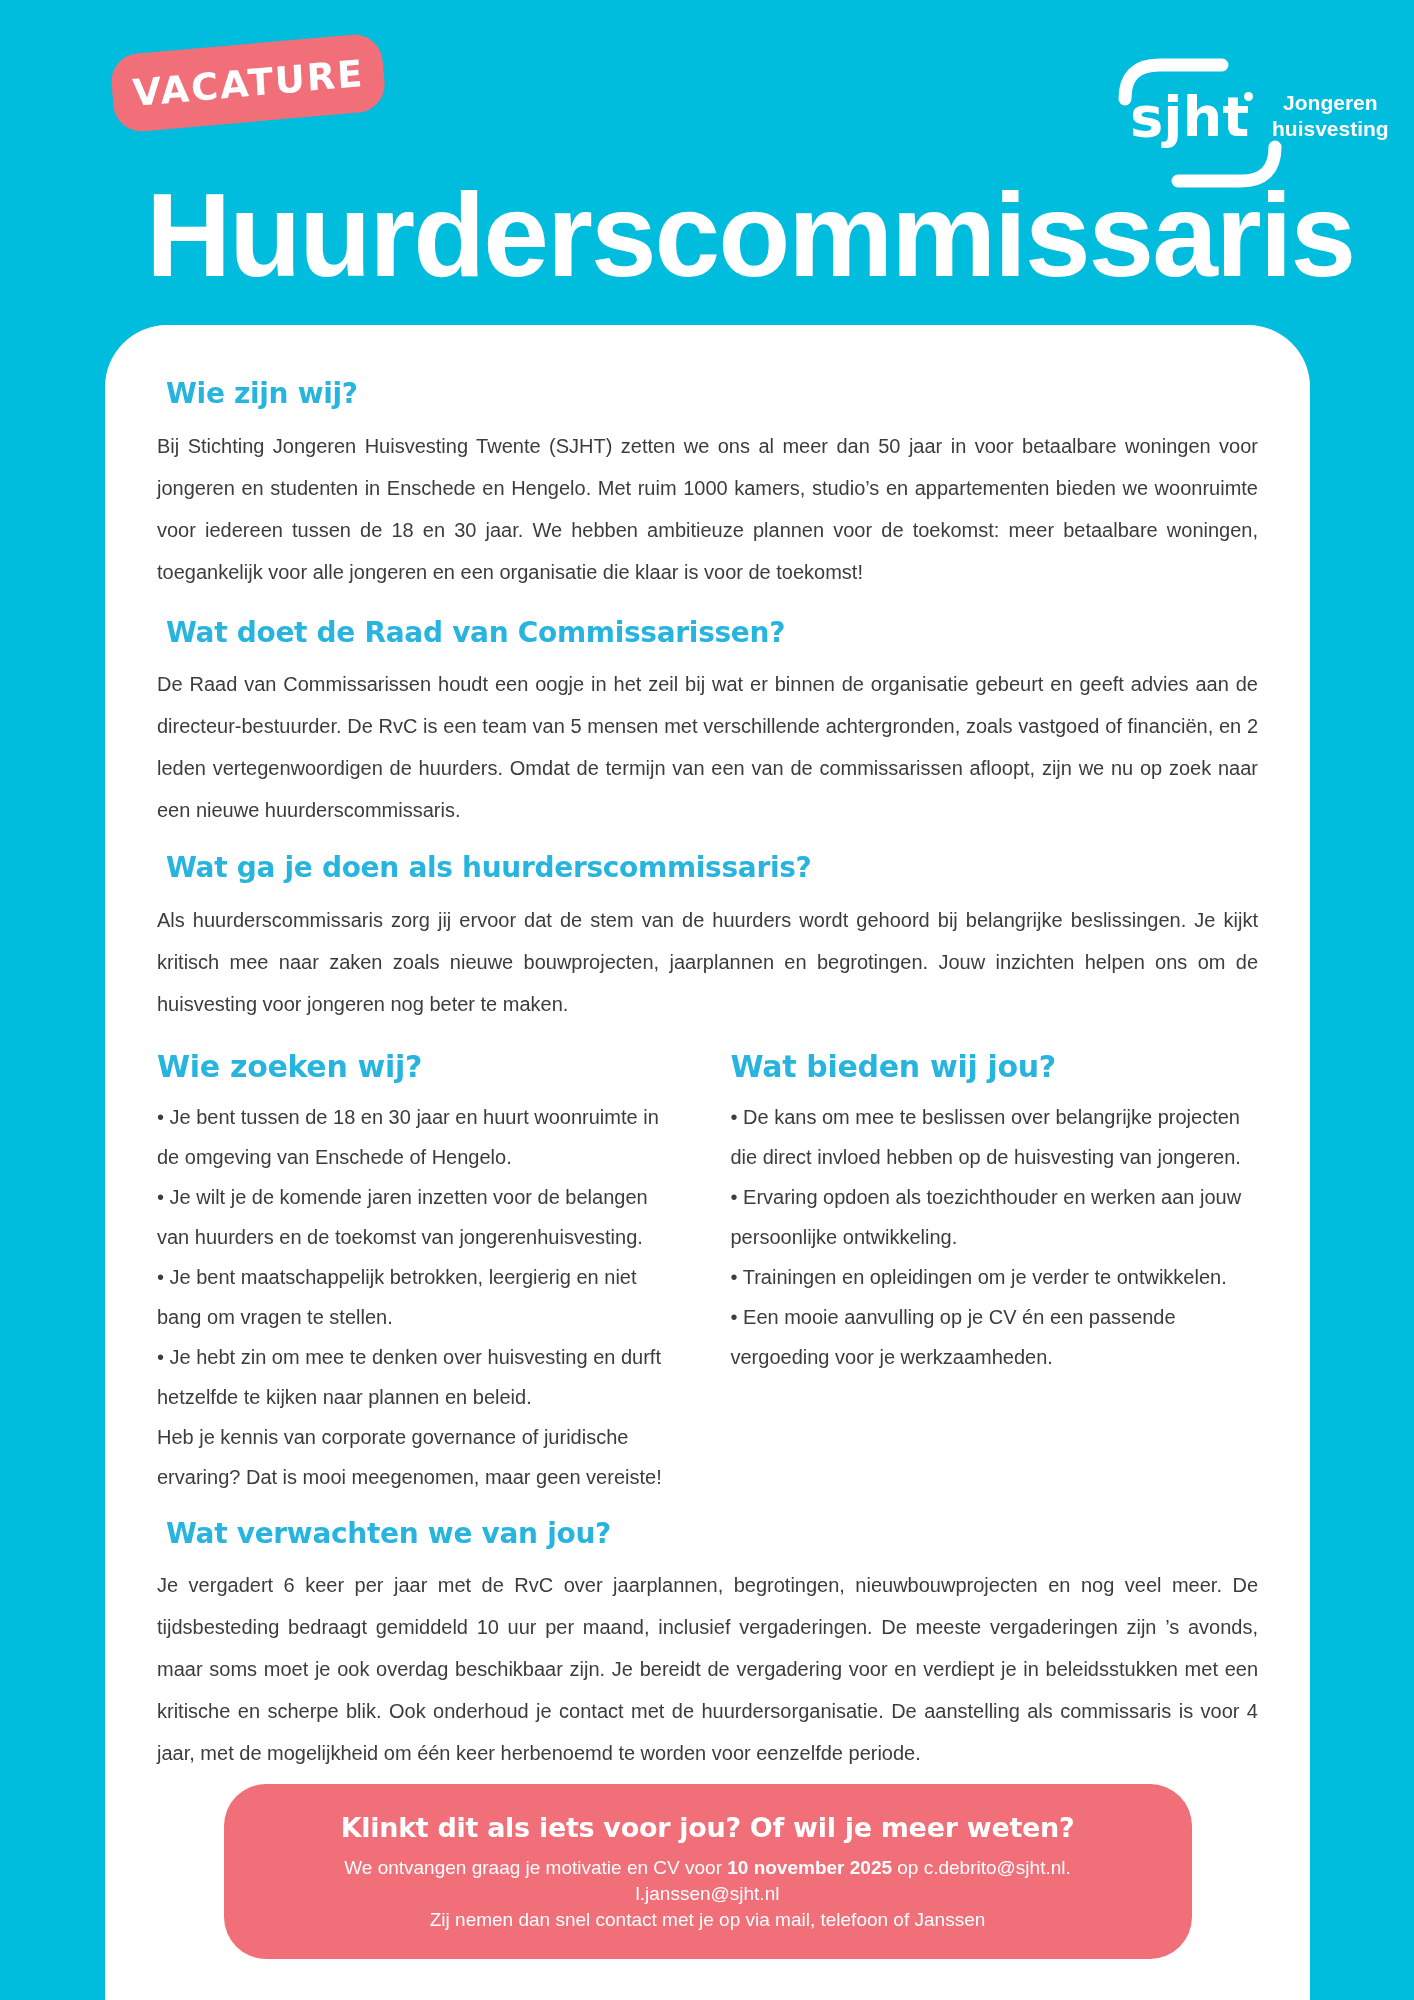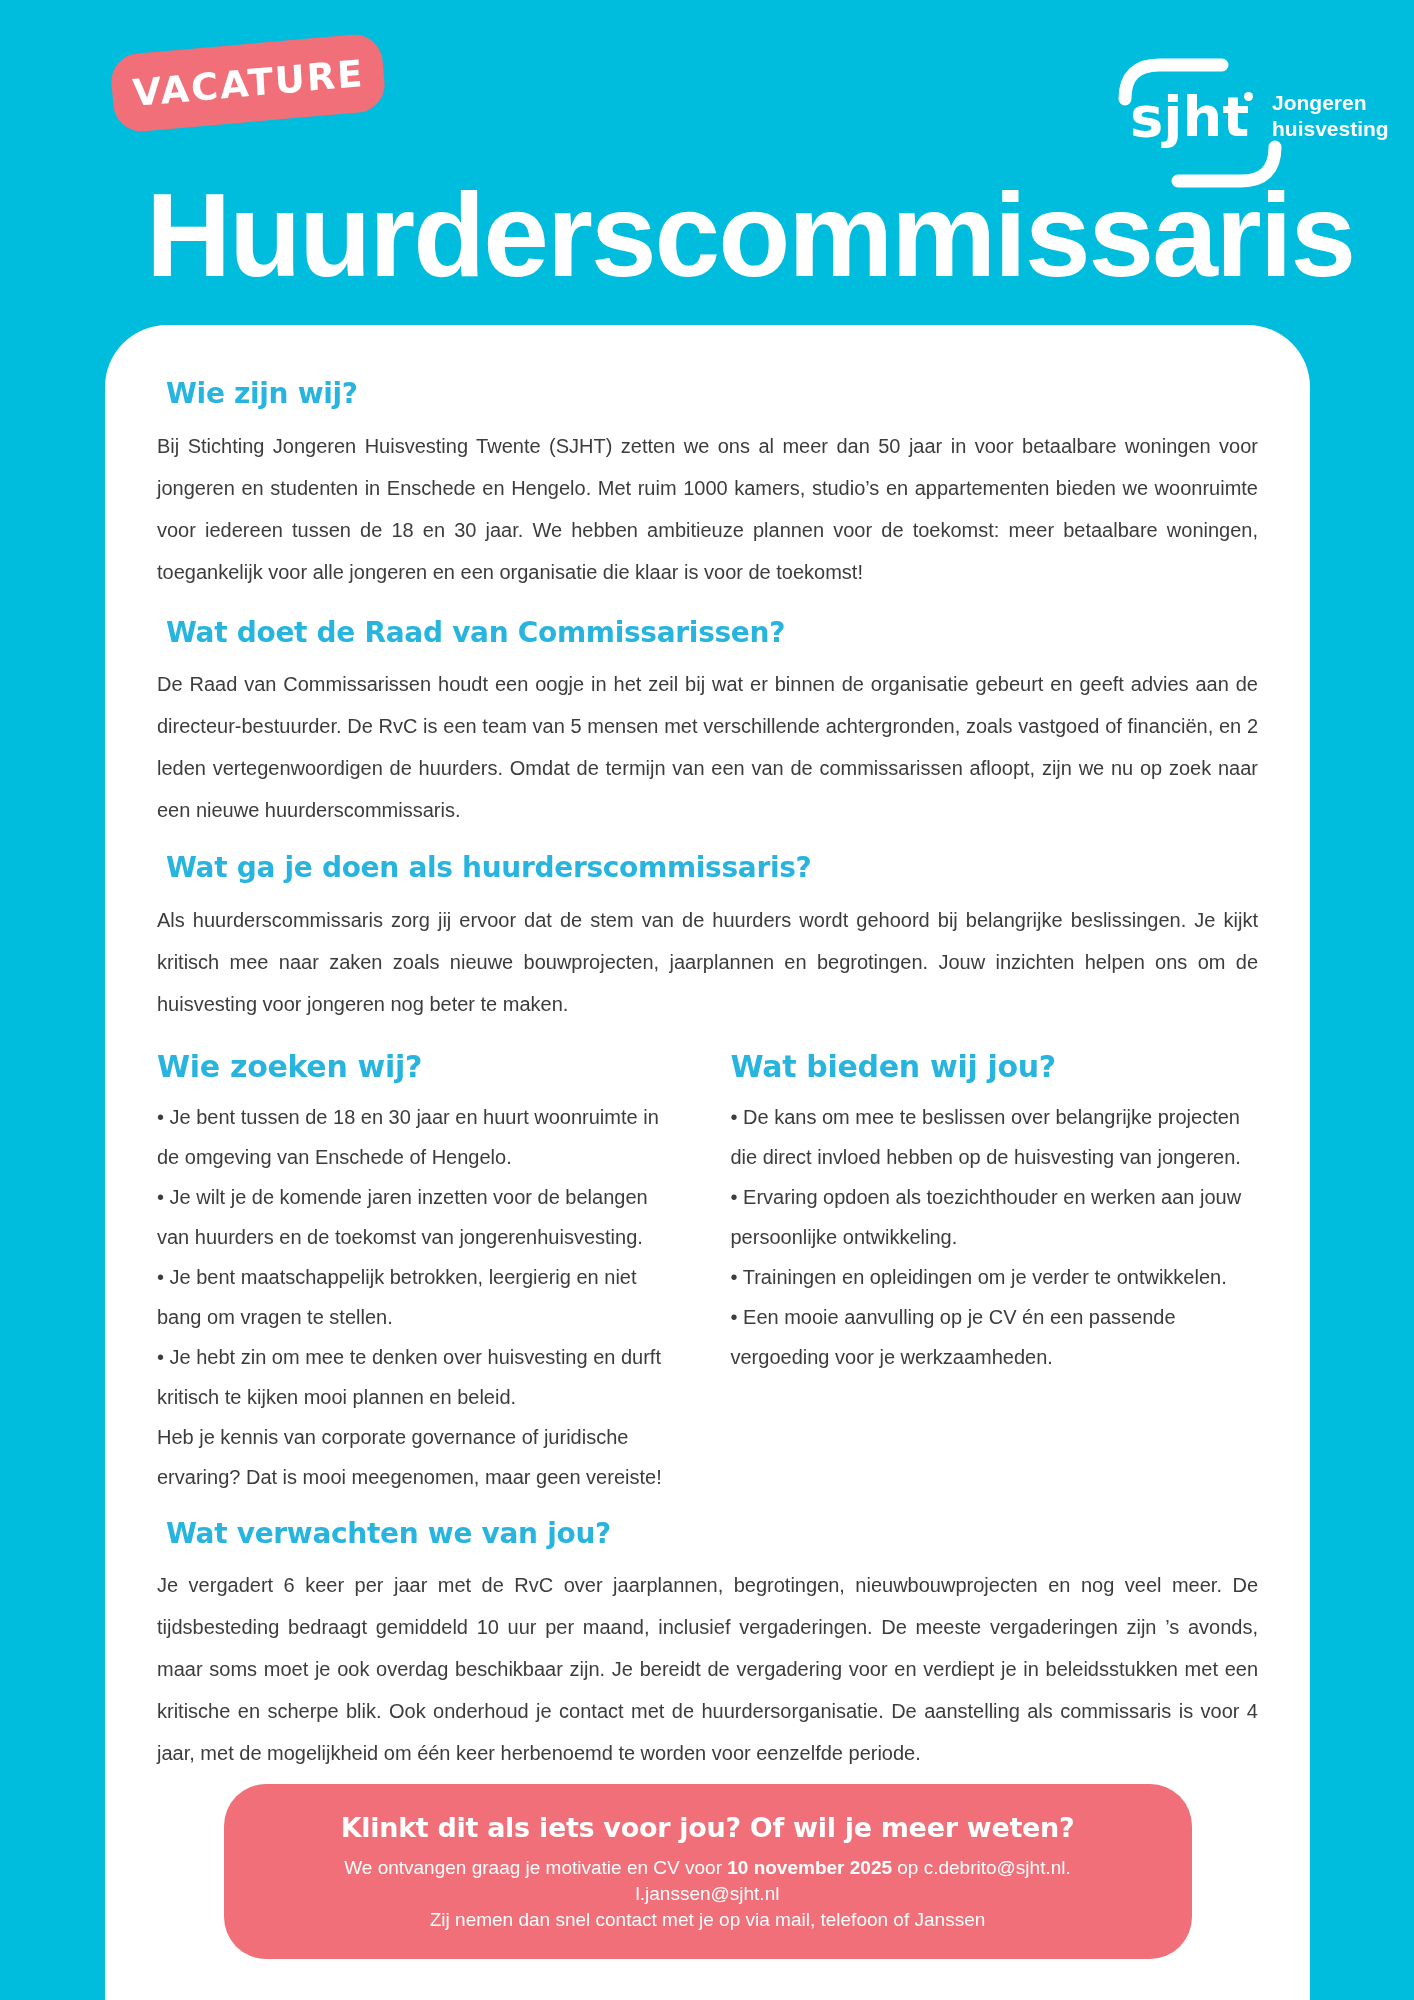--- a/index.html
+++ b/index.html
@@ -32,21 +32,21 @@
   .logo-wordmark {
     position: absolute; left: 18px; top: 26px;
     font-family: "DejaVu Sans", sans-serif;
     font-weight: 700; font-size: 56px; letter-spacing: 0px; color: #fff;
   }
   .logo-dot { position: absolute; left: 132px; top: 34px; width: 9px; height: 9px; border-radius: 50%; background: #fff; }
   .hook-top { position: absolute; left: 6px; top: 0; }
   .hook-bottom { position: absolute; left: 58px; top: 82px; }
   .logo-sub {
     position: absolute; left: 160px; top: 32px;
-    font-size: 21px; font-weight: 700; line-height: 1.25; color: #fff;
+    font-size: 21px; font-weight: 700; line-height: 1.25; color: #fff; text-align: center;
   }
 
   
   .page-title {
     position: absolute; left: 146px; top: 176px;
     color: #fff; font-size: 118px; font-weight: 800;
     letter-spacing: -2px; line-height: 1; white-space: nowrap;
   }
 
   
@@ -136,21 +136,21 @@
 
   <h2 class="sec-heading mt20">Wat ga je doen als huurderscommissaris?</h2>
   <p class="body-par">Als huurderscommissaris zorg jij ervoor dat de stem van de huurders wordt gehoord bij belangrijke beslissingen. Je kijkt kritisch mee naar zaken zoals nieuwe bouwprojecten, jaarplannen en begrotingen. Jouw inzichten helpen ons om de huisvesting voor jongeren nog beter te maken.</p>
 
   <div class="columns">
     <div class="col">
       <h2 class="col-heading">Wie zoeken wij?</h2>
       <p class="bullet first">• Je bent tussen de 18 en 30 jaar en huurt woonruimte in de omgeving van Enschede of Hengelo.</p>
       <p class="bullet">• Je wilt je de komende jaren inzetten voor de belangen van huurders en de toekomst van jongerenhuisvesting.</p>
       <p class="bullet">• Je bent maatschappelijk betrokken, leergierig en niet bang om vragen te stellen.</p>
-      <p class="bullet">• Je hebt zin om mee te denken over huisvesting en durft kritisch te kijken mooi plannen en beleid.</p>
+      <p class="bullet">• Je hebt zin om mee te denken over huisvesting en durft hetzelfde te kijken naar plannen en beleid.</p>
       <p class="bullet">Heb je kennis van corporate governance of juridische ervaring? Dat is mooi meegenomen, maar geen vereiste!</p>
     </div>
     <div class="col">
       <h2 class="col-heading">Wat bieden wij jou?</h2>
       <p class="bullet first">• De kans om mee te beslissen over belangrijke projecten die direct invloed hebben op de huisvesting van jongeren.</p>
       <p class="bullet">• Ervaring opdoen als toezichthouder en werken aan jouw persoonlijke ontwikkeling.</p>
       <p class="bullet">• Trainingen en opleidingen om je verder te ontwikkelen.</p>
       <p class="bullet">• Een mooie aanvulling op je CV én een passende vergoeding voor je werkzaamheden.</p>
     </div>
   </div>

